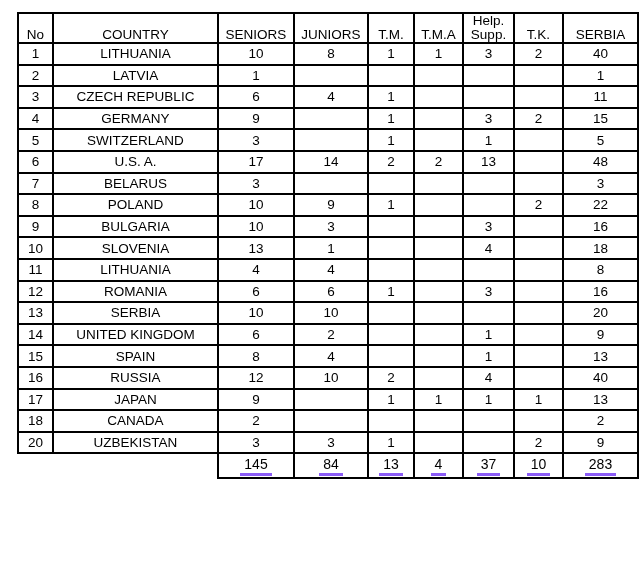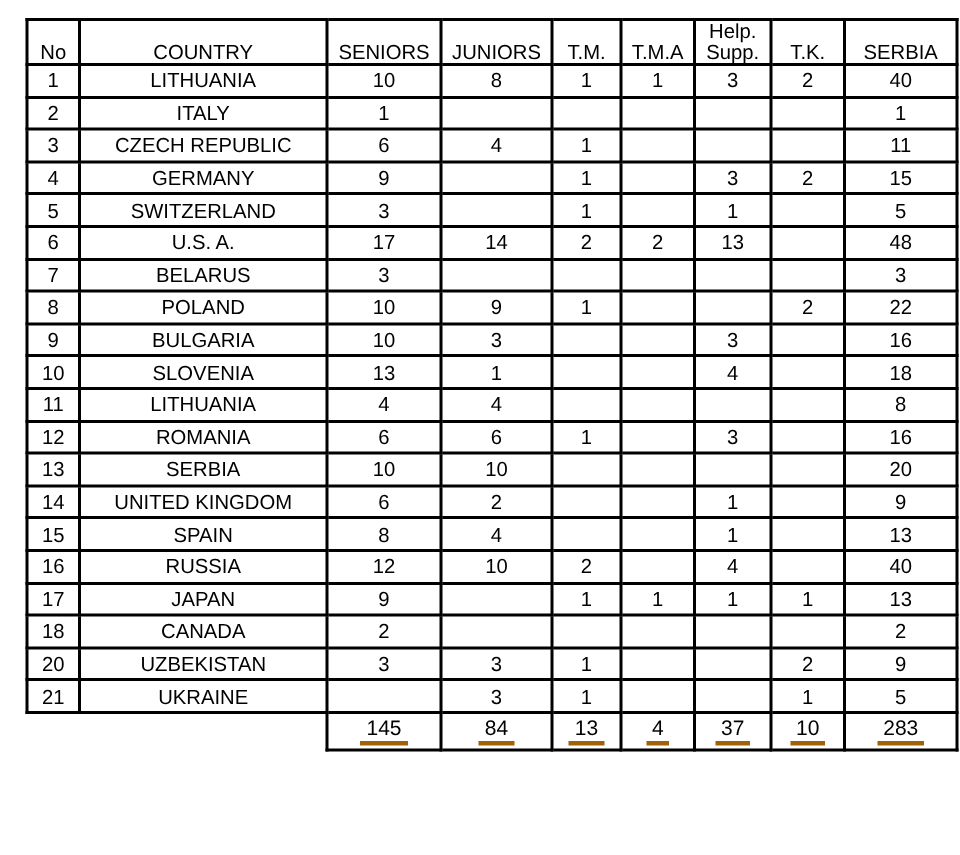--- a/index.html
+++ b/index.html
@@ -63,21 +63,21 @@
     vertical-align: middle;
   }
   tfoot td {
     font-size: 14px;
     height: 23px;
     vertical-align: middle;
   }
   tfoot td.spacer { border: none; }
   .total-num {
     display: inline-block;
-    border-bottom: 3px solid #a16207;
+    border-bottom: 3px solid #8b5cf6;
     padding: 0 4px 1px 4px;
   }
 </style>
 </head>
 <body>
 
 <div class="page">
 
 
 
@@ -116,21 +116,21 @@
     <td>10</td>
     <td>8</td>
     <td>1</td>
     <td>1</td>
     <td>3</td>
     <td>2</td>
     <td>40</td>
   </tr>
         <tr>
     <td>2</td>
-    <td>ITALY</td>
+    <td>LATVIA</td>
     <td>1</td>
     <td></td>
     <td></td>
     <td></td>
     <td></td>
     <td></td>
     <td>1</td>
   </tr>
         <tr>
     <td>3</td>
@@ -311,31 +311,20 @@
         <tr>
     <td>20</td>
     <td>UZBEKISTAN</td>
     <td>3</td>
     <td>3</td>
     <td>1</td>
     <td></td>
     <td></td>
     <td>2</td>
     <td>9</td>
-  </tr>
-        <tr>
-    <td>21</td>
-    <td>UKRAINE</td>
-    <td></td>
-    <td>3</td>
-    <td>1</td>
-    <td></td>
-    <td></td>
-    <td>1</td>
-    <td>5</td>
   </tr>
       </tbody>
     <tfoot>
       <tr>
         <td class="spacer" colspan="2"></td>
         <td><span class="total-num">145</span></td>
         <td><span class="total-num">84</span></td>
         <td><span class="total-num">13</span></td>
         <td><span class="total-num">4</span></td>
         <td><span class="total-num">37</span></td>

